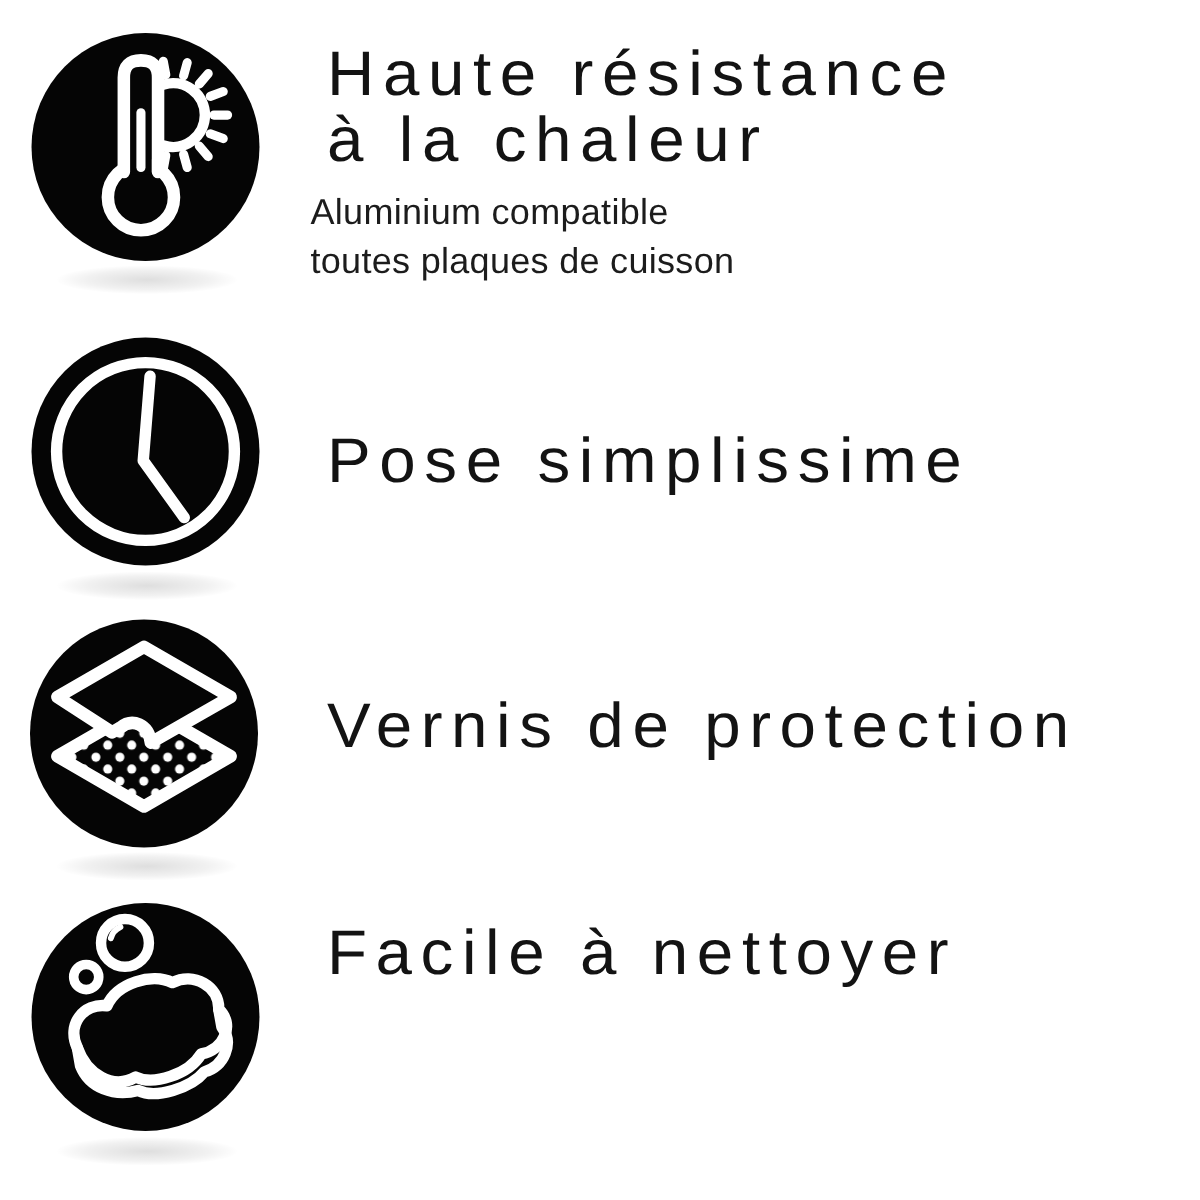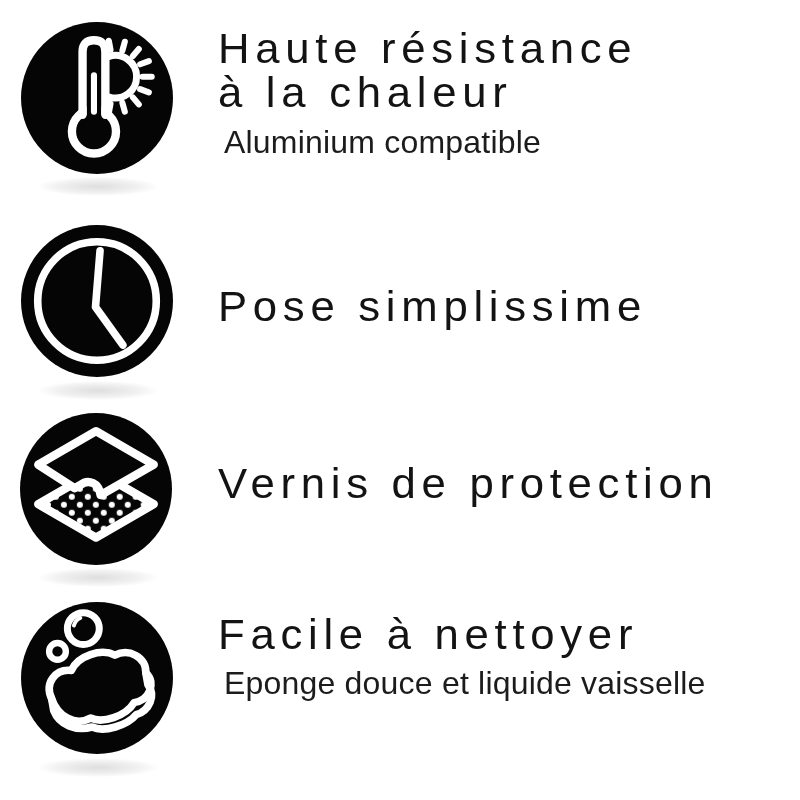--- a/index.html
+++ b/index.html
@@ -37,22 +37,22 @@
     line-height:44px;
     font-weight:400;
     letter-spacing:5.5px;
     color:#131313;
     white-space:nowrap;
     transform:scaleX(1.04);
     transform-origin:left center;
   }
   .feat-sub{
     position:absolute;
-    left:224px;
-    font-size:32px;
+    left:207px;
+    font-size:24px;
     line-height:32.5px;
     font-weight:400;
     letter-spacing:0.2px;
     color:#1c1c1c;
     white-space:nowrap;
   }
   .flame{display:inline-block;width:27px;height:29px;vertical-align:-5px;margin:0 4px;}
 
   
   #c1{left:21px;top:22px;}   #s1{left:38px;top:177px;}
@@ -96,20 +96,21 @@
 
       <path d="M40.5 61 L40.5 19.5 Q40.5 12 48 12 Q55.5 12 55.5 19.5 L55.5 61" fill="none" stroke="#fff" stroke-width="5.5" stroke-linecap="round"></path>
 
       <line x1="48" y1="35" x2="48" y2="59" stroke="#fff" stroke-width="4" stroke-linecap="round"></line>
     </svg>
   </div>
   <div class="feat-title" id="t1a">Haute résistance</div>
   <div class="feat-title" id="t1b">à la chaleur</div>
   <div class="feat-sub" id="sub1">
     <div>Aluminium compatible</div>
+    <div>toutes plaques de cuisson</div>
   </div>
 
   <div class="icon-shadow" id="s2"></div>
   <div class="icon-circle" id="c2">
     <svg viewBox="0 0 100 100">
       <circle cx="50" cy="50" r="39" fill="none" stroke="#fff" stroke-width="5"></circle>
       <polyline points="52,17 49,54 67,79" fill="none" stroke="#fff" stroke-width="5" stroke-linecap="round" stroke-linejoin="round"></polyline>
     </svg>
   </div>
   <div class="feat-title" id="t2">Pose simplissime</div>
@@ -140,17 +141,14 @@
       <path d="M34.8 15.5 A7.5 7.5 0 0 1 39 10.5" fill="none" stroke="#fff" stroke-width="2.6" stroke-linecap="round"></path>
       <circle cx="24" cy="32.5" r="5.5" fill="none" stroke="#fff" stroke-width="4.2"></circle>
 
       <g transform="rotate(-10 52 60)" stroke="#fff" stroke-width="5" fill="#050505" stroke-linejoin="round" stroke-linecap="round">
         <path d="M20 58 C17 47 26 39 36 42 C42 33 58 31 66 37 C76 34 86 42 84 52 C90 60 83 70 73 70 C66 78 50 80 43 75 C32 79 22 70 20 58 Z"></path>
         <path d="M20 58 L20 66 C22 76 32 82 43 81 C50 86 66 84 73 78 C82 77 88 68 84 60 L84 52" fill="none"></path>
       </g>
     </svg>
   </div>
   <div class="feat-title" id="t4">Facile à nettoyer</div>
-  <div class="feat-sub" id="sub4">
-    <div>Eponge douce et liquide vaisselle</div>
-  </div>
 
 </div>
 
 </body></html>

